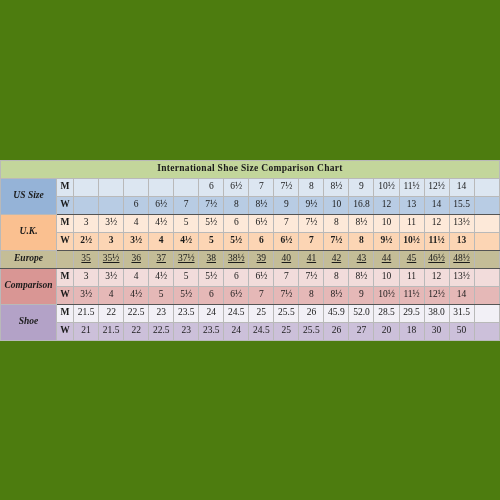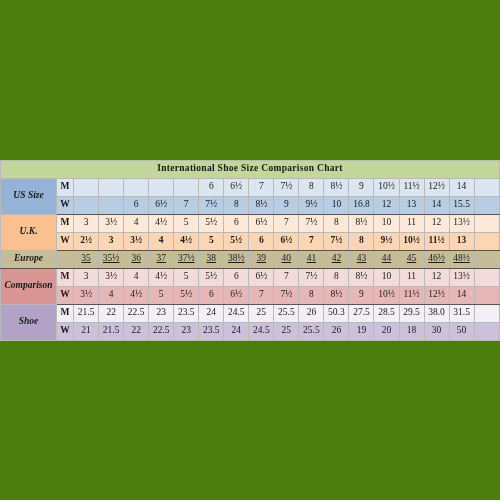--- a/index.html
+++ b/index.html
@@ -306,43 +306,43 @@
           <td class="jp-m">21.5</td>
           <td class="jp-m">22</td>
           <td class="jp-m">22.5</td>
           <td class="jp-m">23</td>
           <td class="jp-m">23.5</td>
           <td class="jp-m">24</td>
           <td class="jp-m">24.5</td>
           <td class="jp-m">25</td>
           <td class="jp-m">25.5</td>
           <td class="jp-m">26</td>
-          <td class="jp-m">50.3</td>
-          <td class="jp-m">27.5</td>
+          <td class="jp-m">45.9</td>
+          <td class="jp-m">52.0</td>
           <td class="jp-m">28.5</td>
           <td class="jp-m">29.5</td>
           <td class="jp-m">38.0</td>
           <td class="jp-m">31.5</td>
           <td class="jp-m"></td>
         </tr>
 
         <tr>
           <td class="gender jp-gender-w">W</td>
           <td class="jp-w">21</td>
           <td class="jp-w">21.5</td>
           <td class="jp-w">22</td>
           <td class="jp-w">22.5</td>
           <td class="jp-w">23</td>
           <td class="jp-w">23.5</td>
           <td class="jp-w">24</td>
           <td class="jp-w">24.5</td>
           <td class="jp-w">25</td>
           <td class="jp-w">25.5</td>
           <td class="jp-w">26</td>
-          <td class="jp-w">19</td>
+          <td class="jp-w">27</td>
           <td class="jp-w">20</td>
           <td class="jp-w">18</td>
           <td class="jp-w">30</td>
           <td class="jp-w">50</td>
           <td class="jp-w"></td>
         </tr>
 
       </tbody>
     </table>
 

